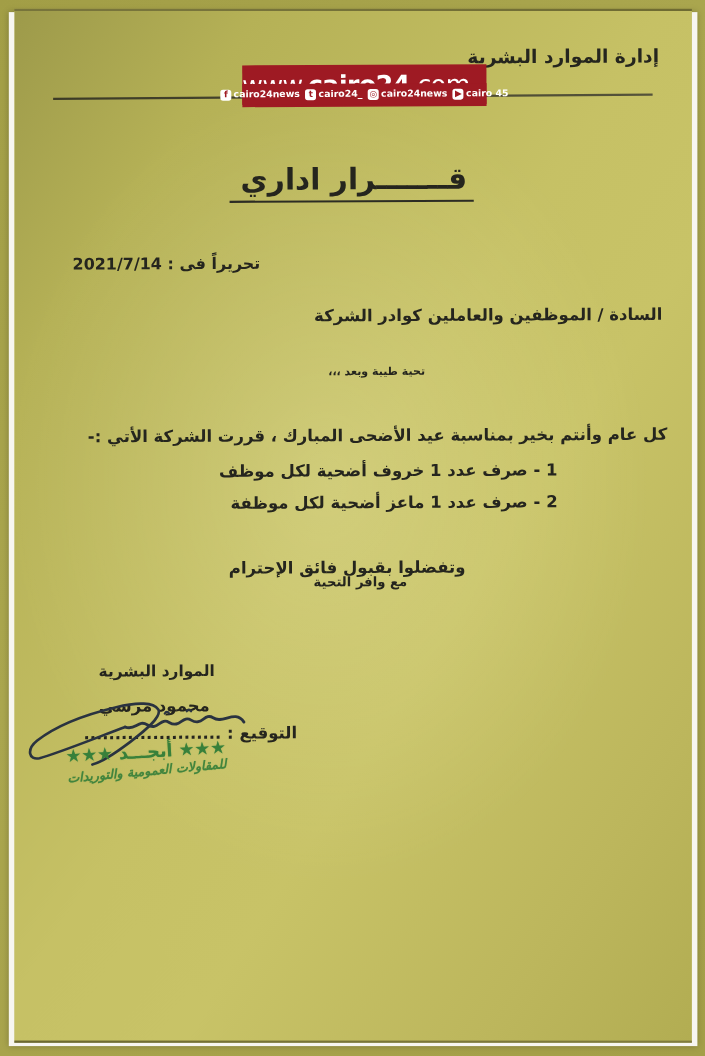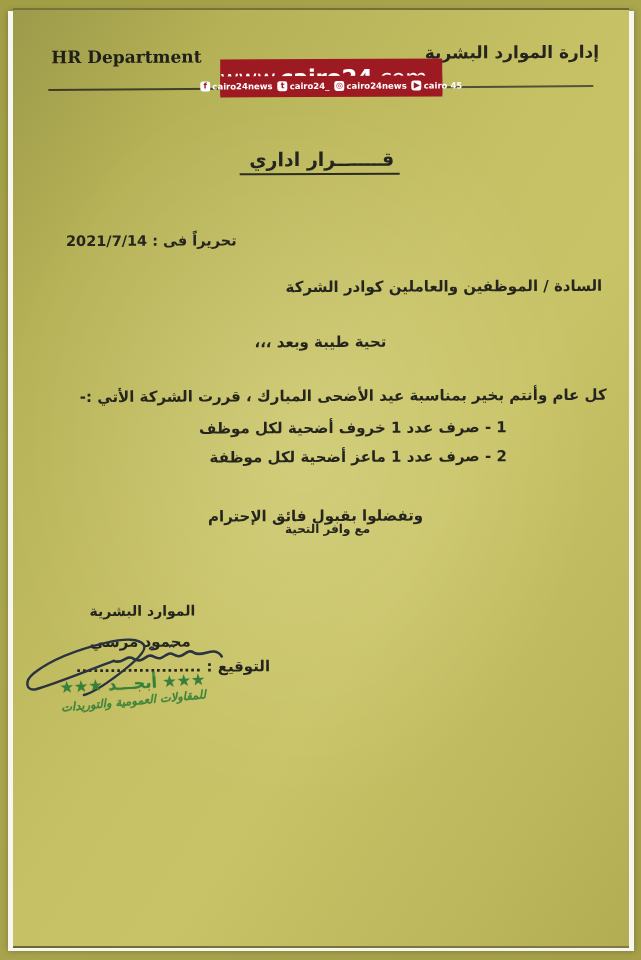--- a/index.html
+++ b/index.html
@@ -22,24 +22,24 @@
   
   .banner{position:absolute;left:209px;top:25px;width:222px;height:38px;background:#9e1a23;display:flex;align-items:center;justify-content:flex-start;color:#fff;font-size:23px;letter-spacing:-0.5px;margin-top:24px;}
   .banner b{font-weight:bold;}
   .socials{position:absolute;left:209px;top:66px;width:222px;height:19px;background:#9e1a23;display:flex;align-items:center;justify-content:center;gap:5px;color:#fff;font-size:8.5px;font-weight:bold;white-space:nowrap;}
   .social{display:inline-flex;align-items:center;gap:2px;}
   .sico{display:inline-flex;width:10px;height:10px;background:#fff;color:#9e1a23;border-radius:2.5px;font-size:8px;line-height:10px;justify-content:center;align-items:center;font-weight:bold;}
 
   
   .ar{direction:rtl;font-weight:bold;white-space:nowrap;}
   .doc-title{position:absolute;left:0;right:0;top:138px;text-align:center;}
-  .doc-title span{display:inline-block;direction:rtl;font-size:19px;font-weight:bold;border-bottom:2px solid #2c2c24;padding:0 6px 3px 10px;}
+  .doc-title span{display:inline-block;direction:rtl;font-size:27px;font-weight:bold;border-bottom:2px solid #2c2c24;padding:0 6px 3px 10px;}
   .date-line{position:absolute;left:42px;top:222px;font-size:14.5px;margin-left:12px;}
   .addressee{position:absolute;right:26px;top:268px;font-size:15px;}
-  .greeting{position:absolute;right:242px;top:323px;font-size:15px;text-align:right;}
+  .greeting{position:absolute;right:242px;top:323px;font-size:10px;text-align:right;}
   .body-intro{position:absolute;right:22px;top:377px;font-size:15px;}
   .item-1{position:absolute;right:122px;top:409px;font-size:15px;}
   .item-2{position:absolute;right:122px;top:438px;font-size:15px;}
   .closing-1{position:absolute;right:206px;top:486px;font-size:15px;margin-top:11px;}
   .closing-2{position:absolute;right:259px;top:512px;font-size:12px;}
 
   
   .sig-dept{position:absolute;left:76px;top:592px;font-size:14px;}
   .sig-name{position:absolute;left:76px;top:622px;font-size:15px;}
   .sig-label{position:absolute;left:62px;top:647px;font-size:15px;}
@@ -49,21 +49,20 @@
   .stamp-l2{direction:rtl;font-size:11.5px;font-weight:bold;font-style:italic;white-space:nowrap;transform:rotate(-2deg);margin-top:1px;opacity:.92;text-shadow:0 0 1px rgba(56,128,58,.4);}
 </style>
 </head>
 <body>
 
 <div class="photo">
   <div class="frame"></div>
   <div class="paper">
     <div class="content">
 
-      <div class="hr-left">HR Department</div>
       <div class="hdr-right ar">إدارة الموارد البشرية</div>
       <div class="hdr-rule"></div>
 
       <div class="banner">
         <span>www.</span>
           <b>cairo24</b>
           <span>.com</span>
       </div>
       <div class="socials">
         <span class="social">

